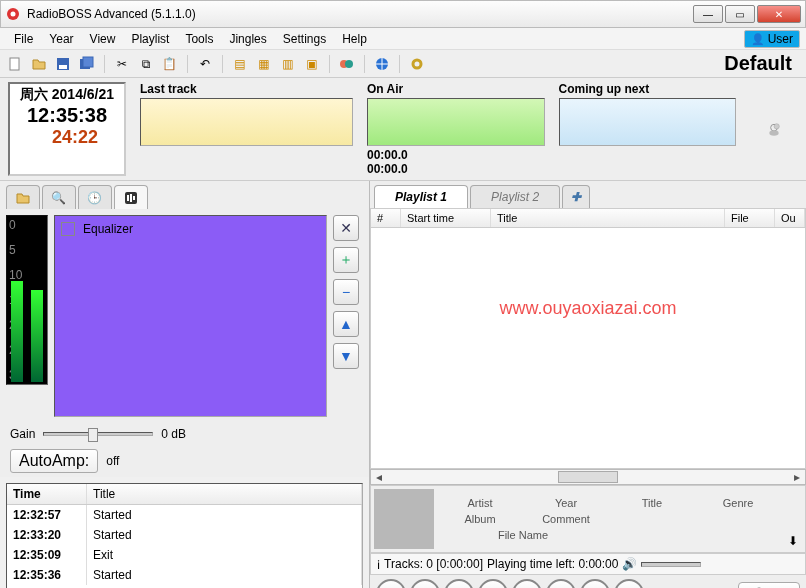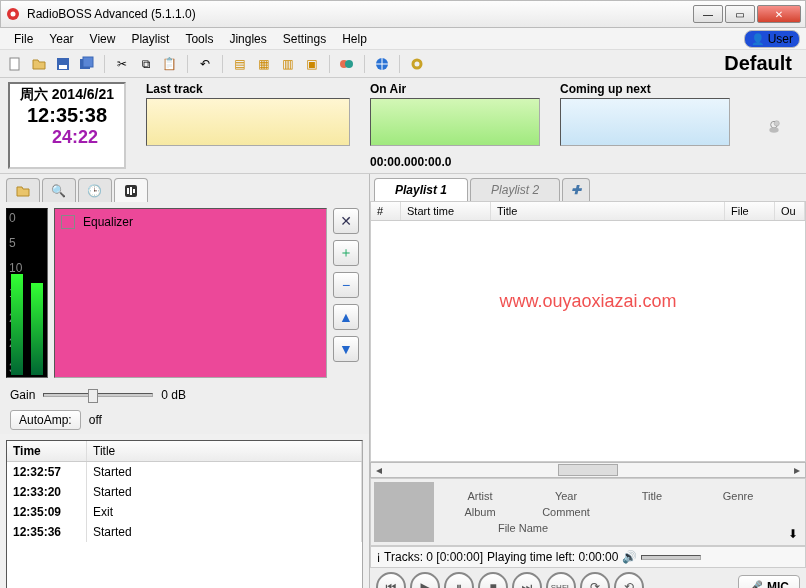--- a/index.html
+++ b/index.html
@@ -10,69 +10,69 @@
 .titlebar .icon { width: 16px; height: 16px; margin-right: 6px; }
 .titlebar .title { flex: 1; }
 .win-btns { display: flex; gap: 2px; }
 .win-btn { width: 30px; height: 18px; border: 1px solid #888; border-radius: 2px; display: flex; align-items: center; justify-content: center; font-size: 10px; background: linear-gradient(#f8f8f8,#e0e0e0); }
 .win-btn.close { background: linear-gradient(#f6908a,#d4432f); color: #fff; width: 44px; }
 
 
 .menubar { height: 22px; background: #f4f4f4; display: flex; align-items: center; padding: 0 6px; border-bottom: 1px solid #ddd; }
 .menubar .mi { padding: 2px 8px; }
 .menubar .spacer { flex: 1; }
-.user-pill { border: 1px solid #bbb; padding: 1px 6px; border-radius: 8px; background: #1d4ed8; font-size: 11px; }
+.user-pill { border: 1px solid #bbb; padding: 1px 6px; border-radius: 2px; background: #0ea5e9; font-size: 11px; }
 
 
 .toolbar { height: 28px; background: #efefef; display: flex; align-items: center; padding: 0 6px; gap: 6px; border-bottom: 1px solid #ccc; }
 .tb-btn { width: 18px; height: 18px; display: flex; align-items: center; justify-content: center; }
 .tb-sep { width: 1px; height: 18px; background: #ccc; margin: 0 2px; }
 .default-label { margin-left: auto; font-size: 20px; font-weight: bold; padding-right: 8px; }
 
 
-.strip { display: flex; gap: 20px; padding: 4px 8px; background: #eee; border-bottom: 1px solid #ccc; }
+.strip { display: flex; gap: 14px; padding: 4px 8px; background: #eee; border-bottom: 1px solid #ccc; }
 .clockbox { border: 2px inset #ccc; background: #fff; width: 118px; text-align: center; padding: 2px 0; }
 .clock-date { font-weight: bold; font-size: 14px; color: #000; }
 .clock-time { font-size: 20px; font-weight: bold; }
-.clock-count { font-size: 18px; font-weight: bold; color: #a21caf; padding-left: 16px; }
+.clock-count { font-size: 18px; font-weight: bold; color: #c2410c; padding-left: 16px; }
 .trackbox { flex: 1; }
 .trackbox .lbl { font-weight: bold; font-size: 12px; margin-bottom: 2px; }
 .trackbox .pane { height: 48px; border: 1px inset #aaa; }
 .lastpane { background: linear-gradient(#fff6d2,#f7e9a3); }
 .airpane { background: linear-gradient(#d3f7b6,#a0e97e); }
 .nextpane { background: linear-gradient(#e9f5fd,#c8e4f6); }
-.timebar { display: flex; font-size: 11px; font-weight: bold; margin-top: 9px; }
+.timebar { display: flex; justify-content: space-between; font-size: 11px; font-weight: bold; margin-top: 2px; flex-direction: column; }
 .speaker-icon { width: 48px; display: flex; align-items: center; justify-content: center; }
 
 
 .main { display: flex; height: calc(588px - 28px - 22px - 28px - 78px); }
 .left { width: 370px; border-right: 1px solid #bbb; display: flex; flex-direction: column; }
 .right { flex: 1; display: flex; flex-direction: column; }
 
 
 .ltabs { display: flex; padding: 4px 6px 0; gap: 2px; background: #eee; }
 .ltab { width: 34px; height: 24px; border: 1px solid #aaa; border-bottom: none; border-radius: 4px 4px 0 0; background: #f7f7f7; display: flex; align-items: center; justify-content: center; }
 .ltab.inactive { background: #e4e4e4; }
 
 
 .eq-panel { display: flex; padding: 6px; gap: 6px; background: #eee; }
 .vumeter { width: 42px; height: 170px; background: #000; border: 1px inset #666; padding: 2px; color: #888; font-size: 8px; position: relative; display:flex; flex-direction:column; justify-content:space-between;}
 .vu-bar { position:absolute; bottom:2px; width:12px; background: linear-gradient(#3f3,#063); }
 .vu-bar.l { left: 4px; height: 60%; }
 .vu-bar.r { right: 4px; height: 55%; }
-.eq-list { flex: 1; border: 1px inset #aaa; background: #ec4899; height: 170px; padding: 6px; }
+.eq-list { flex: 1; border: 1px inset #aaa; background: #8b5cf6; height: 202px; padding: 6px; }
 .eq-row { display: flex; align-items: center; gap: 8px; }
 .eq-chk { width: 14px; height: 14px; border: 1px solid #888; }
 .eq-btns { width: 30px; display: flex; flex-direction: column; gap: 6px; }
 .sqbtn { width: 26px; height: 26px; border: 1px solid #999; border-radius: 3px; background: linear-gradient(#fff,#e6e6e6); display:flex; align-items:center; justify-content:center; font-size:14px; color:#335; }
 
 .gain-row { display: flex; align-items: center; gap: 8px; padding: 4px 10px; background:#eee;}
 .slider-track { flex:0 0 110px; height: 4px; background: #ccc; border: 1px inset #aaa; position: relative; }
 .slider-thumb { position: absolute; left: 40%; top: -5px; width: 10px; height: 14px; background: #eee; border:1px solid #888;}
-.pill { border: 1px solid #aaa; border-radius: 3px; padding: 2px 8px; background: linear-gradient(#fff,#eee); font-size:12px;}
+.pill { border: 1px solid #aaa; border-radius: 3px; padding: 2px 8px; background: linear-gradient(#fff,#eee); font-size:16px;}
 
 
 .log-wrap { margin: 6px; border: 1px inset #aaa; background:#fff; flex:1; overflow:hidden;}
 .log-head, .log-row { display: flex; }
 .log-head div, .log-row div { padding: 3px 6px; border-right: 1px solid #ddd; }
 .log-head { background: linear-gradient(#fdfdfd,#ececec); border-bottom:1px solid #ccc; font-weight:normal;}
 .col-time { width: 80px; font-weight: bold; }
 .col-title { flex: 1; }
 
 

